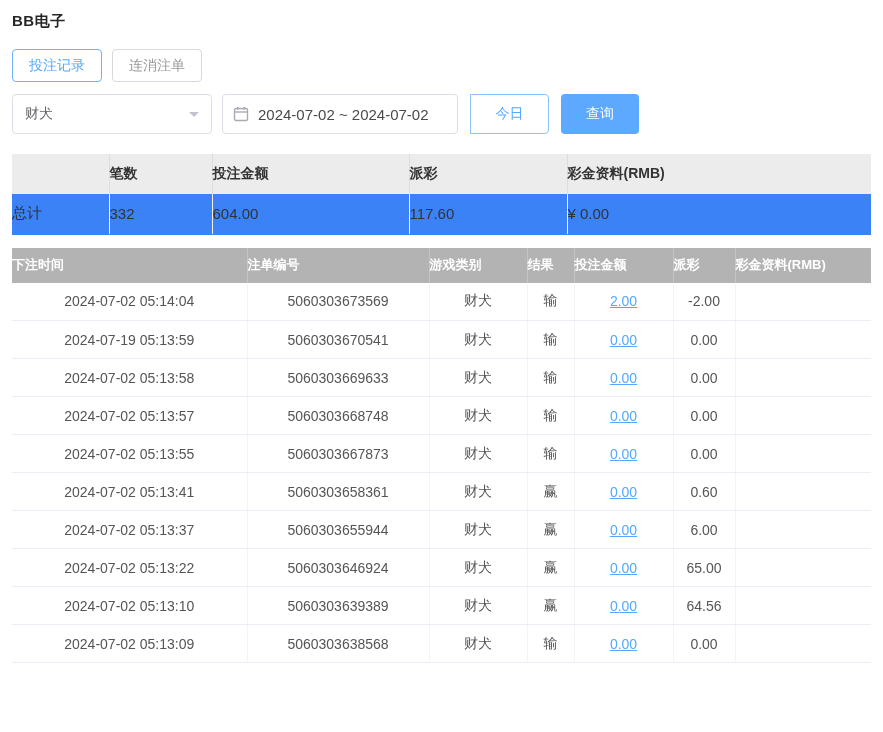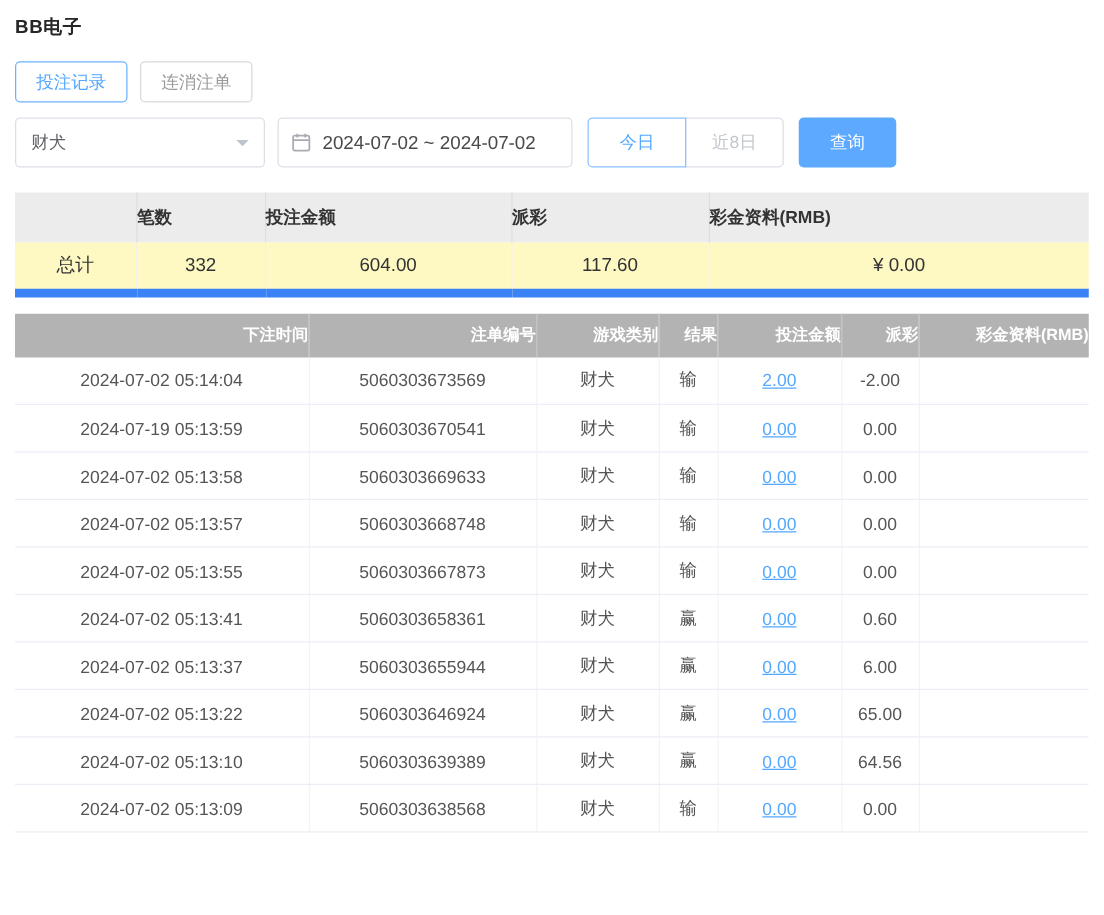--- a/index.html
+++ b/index.html
@@ -35,26 +35,26 @@
 
   .search-btn { height:40px; width:78px; background:#5ca9ff; color:#fff; border:none;
                 border-radius:4px; font-size:14px; cursor:pointer; font-family:inherit; }
 
   table { border-collapse:collapse; width:100%; table-layout:fixed; }
 
   .summary { margin-bottom:13px; }
   .summary th { background:#ececec; height:40px; font-size:14px; color:#333; font-weight:bold;
                 text-align:left; border-right:1px solid #dedede; }
   .summary th:last-child { border-right:none; }
-  .summary td { height:40px; text-align:center; font-size:15px; color:#333;
-                border-bottom:7px solid #3b82f6; border-right:1px solid #f1f1f1; background:#fef9c3; }
+  .summary td { height:40px; font-size:15px; color:#333;
+                border-bottom:1px solid #3b82f6; border-right:1px solid #f1f1f1; background:#3b82f6; }
   .summary td:last-child { border-right:none; }
 
   .main th { background:#b3b3b3; color:#fff; height:35px; font-size:13px; font-weight:bold;
-             text-align:right; border-right:1px solid #c4c4c4; }
+             text-align:left; border-right:1px solid #c4c4c4; }
   .main th:last-child { border-right:none; }
   .main td { height:38px; text-align:center; font-size:14px; color:#555;
              border-bottom:1px solid #ebeef5; border-right:1px solid #f3f3f3; background:#fff;
              overflow:hidden; white-space:nowrap; }
   .main td:last-child { border-right:none; }
 
   .bet-link { color:#53a8ff; text-decoration:underline; cursor:pointer; }
   .negative { color:#f56c6c; }
 </style>
 </head>
@@ -79,21 +79,20 @@
           <line x1="1.5" y1="6" x2="14.5" y2="6" stroke="#a8abb2" stroke-width="1.4"></line>
           <line x1="4.8" y1="1" x2="4.8" y2="4" stroke="#a8abb2" stroke-width="1.4"></line>
           <line x1="11.2" y1="1" x2="11.2" y2="4" stroke="#a8abb2" stroke-width="1.4"></line>
         </svg>
       </span>
       <span>2024-07-02 ~ 2024-07-02</span>
     </div>
 
     <div class="btn-group">
         <button class="range-btn active">今日</button>
-        <button class="range-btn">近8日</button>
       </div>
 
     <button class="search-btn">查询</button>
   </div>
 
   <table class="summary">
     <colgroup>
       <col style="width:97px">
         <col style="width:103px">
         <col style="width:197px">

